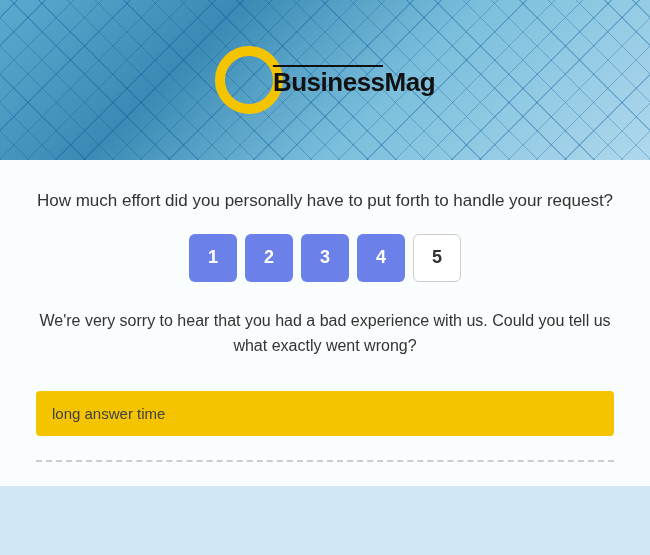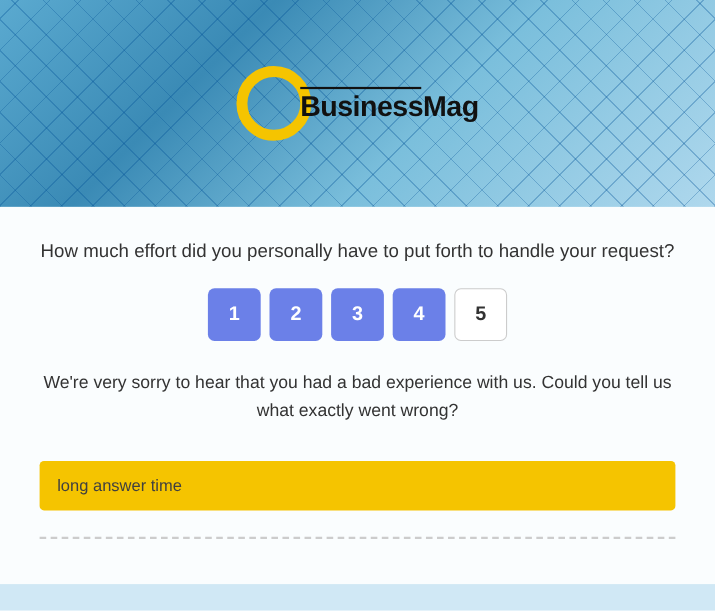--- a/index.html
+++ b/index.html
@@ -9,21 +9,21 @@
       height: 555px;
       font-family: Arial, sans-serif;
       overflow: hidden;
       position: relative;
       background: #d0e8f5;
     }
 
     
     .header-bg {
       width: 100%;
-      height: 188px;
+      height: 160px;
       position: relative;
       overflow: hidden;
       background: linear-gradient(135deg, #5baad0 0%, #3a8ab5 30%, #7bbfdc 60%, #afd8ed 100%);
     }
 
     
     .header-bg::before {
       content: '';
       position: absolute;
       top: 0; left: 0; right: 0; bottom: 0;
@@ -85,21 +85,21 @@
       font-weight: bold;
       color: #111;
       letter-spacing: -0.5px;
       line-height: 1;
     }
 
     
     .content-area {
       background: rgba(255,255,255,0.88);
       margin: 0;
-      padding: 28px 36px 25px;
+      padding: 28px 36px 8px;
     }
 
     
     .question-text {
       font-size: 17px;
       color: #333;
       text-align: center;
       line-height: 1.5;
       margin-bottom: 20px;
     }

